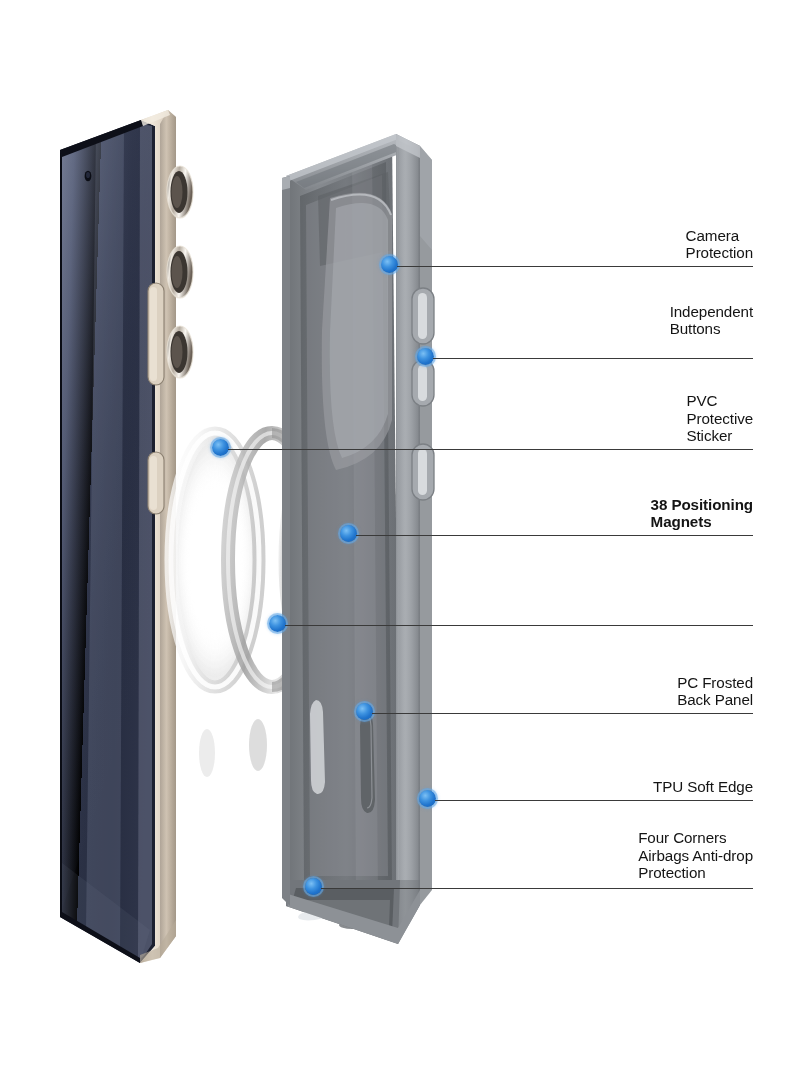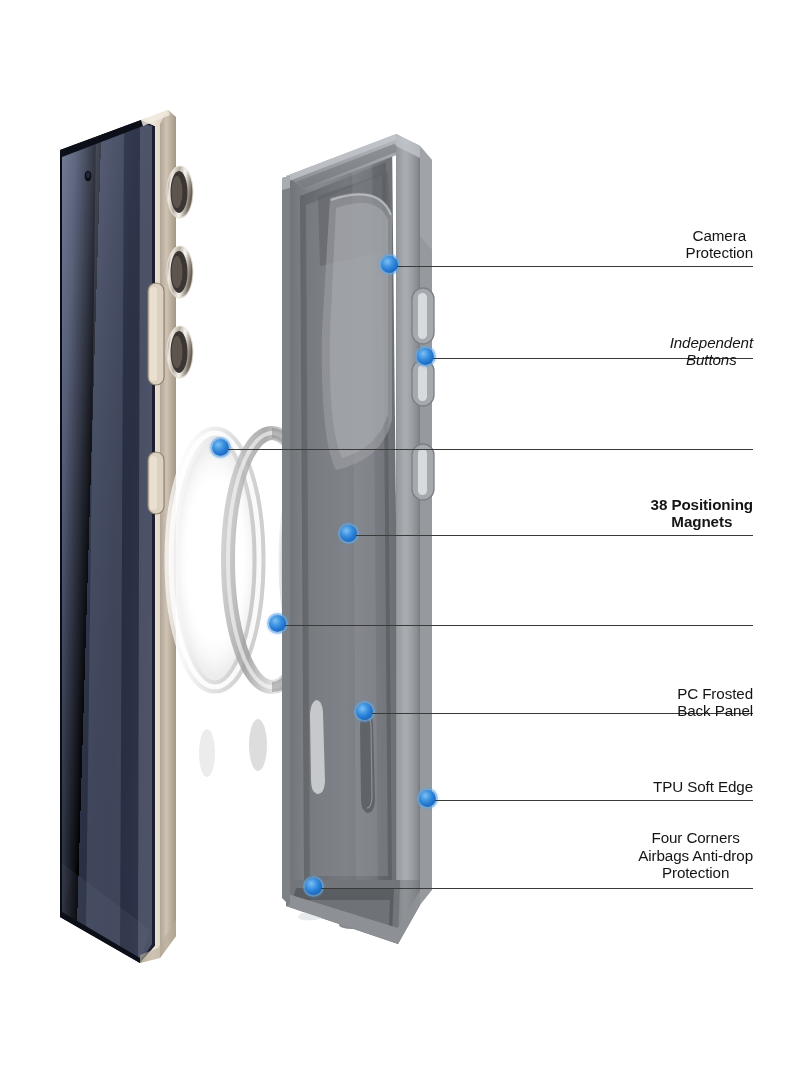--- a/index.html
+++ b/index.html
@@ -14,21 +14,21 @@
 
   
   .callout{position:absolute;text-align:right;}
   .callout .ctext{
     position:absolute;right:0;bottom:4px;
     color:#141414;
     font-size:15.2px;
     line-height:17.6px;
     letter-spacing:-0.1px;
     white-space:pre;
-    text-align:center;
+    text-align:left;
   }
   .leader{
     position:absolute;height:0;
     border-top:1.15px solid #3a3a3a;
   }
   .dot{
     position:absolute;width:17px;height:17px;border-radius:50%;
     box-sizing:border-box;
     background:
       radial-gradient(circle at 37% 33%, #7cc0f4 0%, #3d92e0 34%, #1f73cc 62%, #1764b9 100%);
@@ -321,29 +321,34 @@
   <div class="leader" style="left:356px;top:535px;width:397px;"></div>
   <div class="leader" style="left:285px;top:625px;width:468px;"></div>
   <div class="leader" style="left:372px;top:713px;width:381px;"></div>
   <div class="leader" style="left:435px;top:800px;width:318px;"></div>
   <div class="leader" style="left:321px;top:888px;width:432px;"></div>
 
   <div class="callout" style="left:480px;top:226px;width:273px;height:40px;">
     <div class="ctext">Camera
 Protection</div>
   </div>
-  <div class="callout" style="left:480px;top:333px;width:273px;height:40px;font-style:italic;">
+  <div class="callout" style="left:480px;top:302px;width:273px;height:40px;">
     <div class="ctext">Independent
 Buttons</div>
+  </div>
+  <div class="callout" style="left:480px;top:391px;width:273px;height:58px;">
+    <div class="ctext">PVC
+Protective
+Sticker</div>
   </div>
   <div class="callout" style="left:460px;top:495px;width:293px;height:40px;font-weight:bold;">
     <div class="ctext">38 Positioning
 Magnets</div>
   </div>
-  <div class="callout" style="left:470px;top:673px;width:283px;height:40px;margin-top:11px;">
+  <div class="callout" style="left:470px;top:673px;width:283px;height:40px;">
     <div class="ctext">PC Frosted
 Back Panel</div>
   </div>
   <div class="callout" style="left:470px;top:778px;width:283px;height:22px;text-decoration:underline;">
     <div class="ctext">TPU Soft Edge</div>
   </div>
   <div class="callout" style="left:450px;top:796px;width:303px;height:58px;margin-top:32px;">
     <div class="ctext">Four Corners
 Airbags Anti-drop
 Protection</div>

